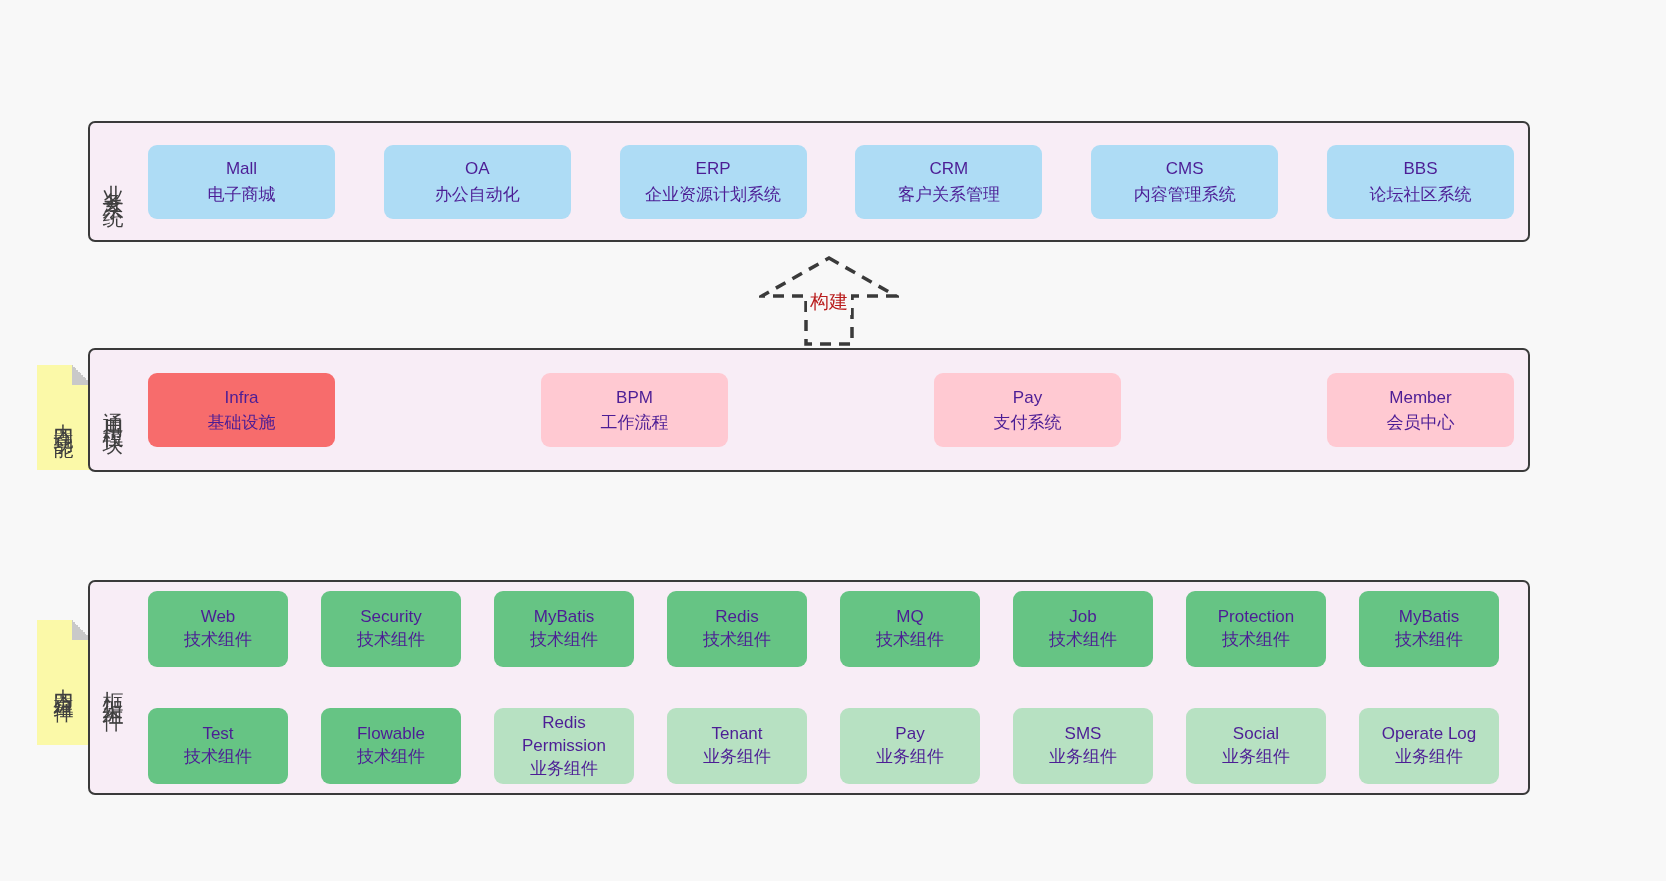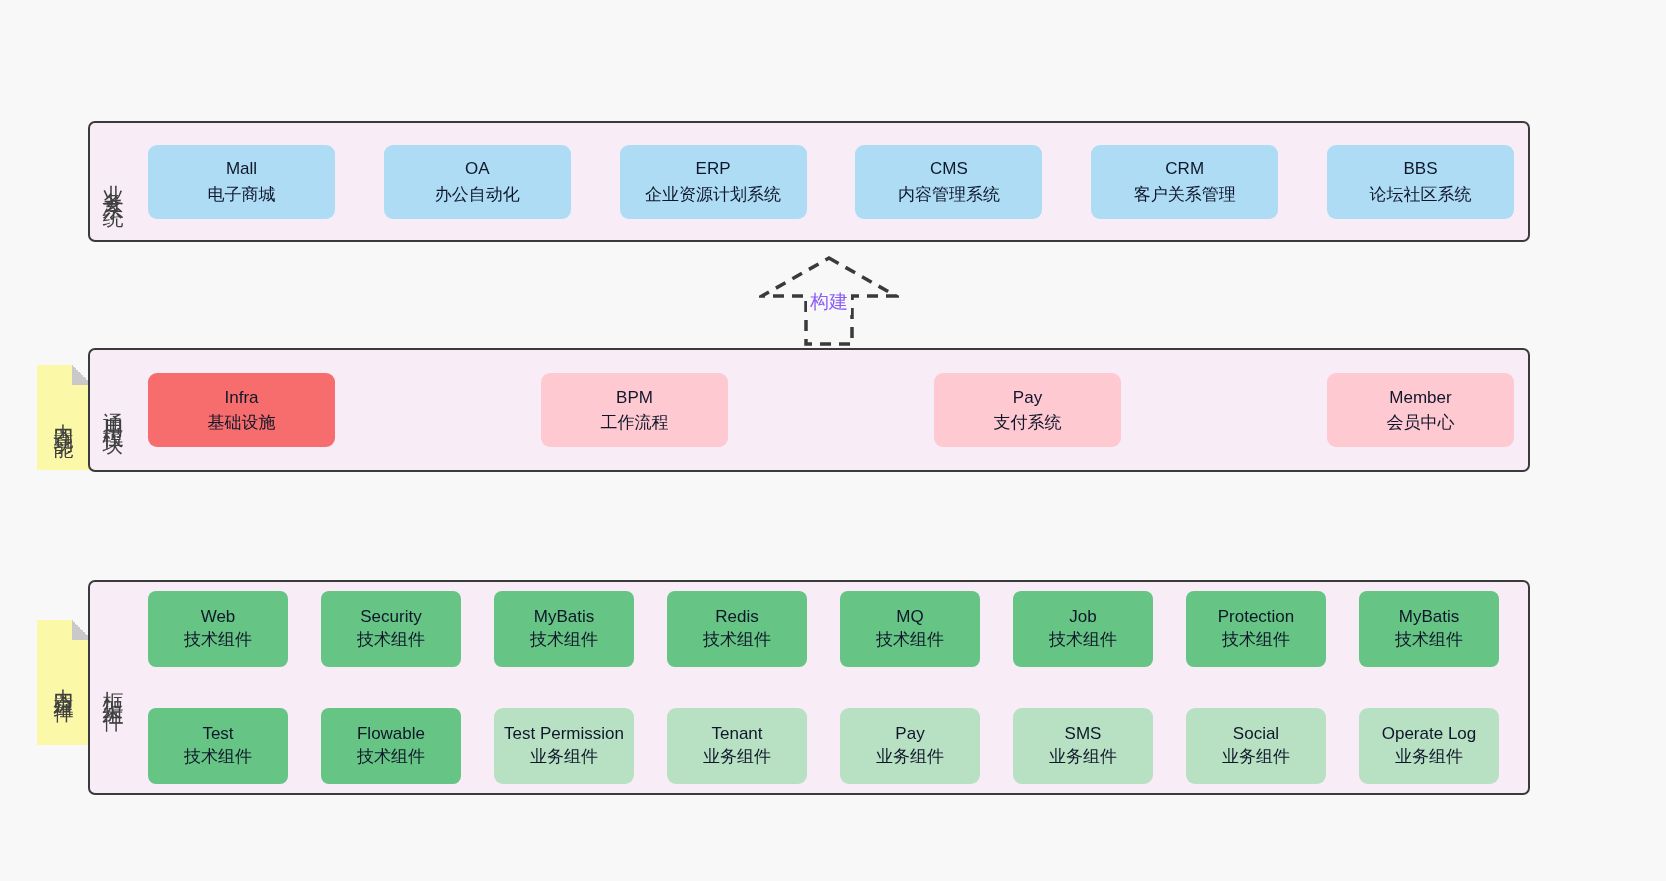--- a/index.html
+++ b/index.html
@@ -54,47 +54,47 @@
   .box{
     width:187px;height:74px;
     border-radius:9px;
     display:flex;
     flex-direction:column;
     justify-content:center;
     align-items:center;
     text-align:center;
     font-size:17px;
     line-height:1.5;
-    color:#0f172a;
+    color:#4c1d95;
     box-sizing:border-box;
     padding:2px 6px;
   }
   .box.small{width:140px;height:76px;line-height:1.35;}
   .blue{background:#aedcf5;}
   .red{background:#f76c6c;}
   .pink{background:#ffc9d2;}
-  .green{background:#66c484;border-radius:8px;}
+  .green{background:#66c484;}
   .green-light{background:#b7e1c2;}
   
   .arrow{
     position:absolute;
     width:140px;height:92px;
     z-index:1;
   }
   .arrow-build{left:759px;top:255px;}
   .arrow-implement{left:772px;top:487px;}
   .arrow svg{display:block;width:100%;height:100%;}
   .arrow-label{
     position:absolute;
     left:50%;top:34px;
     transform:translateX(-50%);
     background:#f8f8f8;
     padding:0 3px;
     font-size:19px;
-    color:#8b5cf6;
+    color:#b91c1c;
     white-space:nowrap;
   }
   
   .sticky{
     position:absolute;
     left:37px;width:55px;
     background:#fbf9a8;
     z-index:1;
     display:flex;
     align-items:center;
@@ -132,26 +132,26 @@
       </div>
       <div class="box blue">
         <div>OA</div>
         <div>办公自动化</div>
       </div>
       <div class="box blue">
         <div>ERP</div>
         <div>企业资源计划系统</div>
       </div>
       <div class="box blue">
+        <div>CRM</div>
+        <div>客户关系管理</div>
+      </div>
+      <div class="box blue">
         <div>CMS</div>
         <div>内容管理系统</div>
-      </div>
-      <div class="box blue">
-        <div>CRM</div>
-        <div>客户关系管理</div>
       </div>
       <div class="box blue">
         <div>BBS</div>
         <div>论坛社区系统</div>
       </div>
     </div>
   </div>
 
   <div class="arrow arrow-build">
     <svg viewBox="0 0 140 92">
@@ -230,21 +230,21 @@
     <div class="boxes">
       <div class="box small green">
         <div>Test</div>
         <div>技术组件</div>
       </div>
       <div class="box small green">
         <div>Flowable</div>
         <div>技术组件</div>
       </div>
       <div class="box small green-light">
-        <div>Test Permission</div>
+        <div>Redis Permission</div>
         <div>业务组件</div>
       </div>
       <div class="box small green-light">
         <div>Tenant</div>
         <div>业务组件</div>
       </div>
       <div class="box small green-light">
         <div>Pay</div>
         <div>业务组件</div>
       </div>

